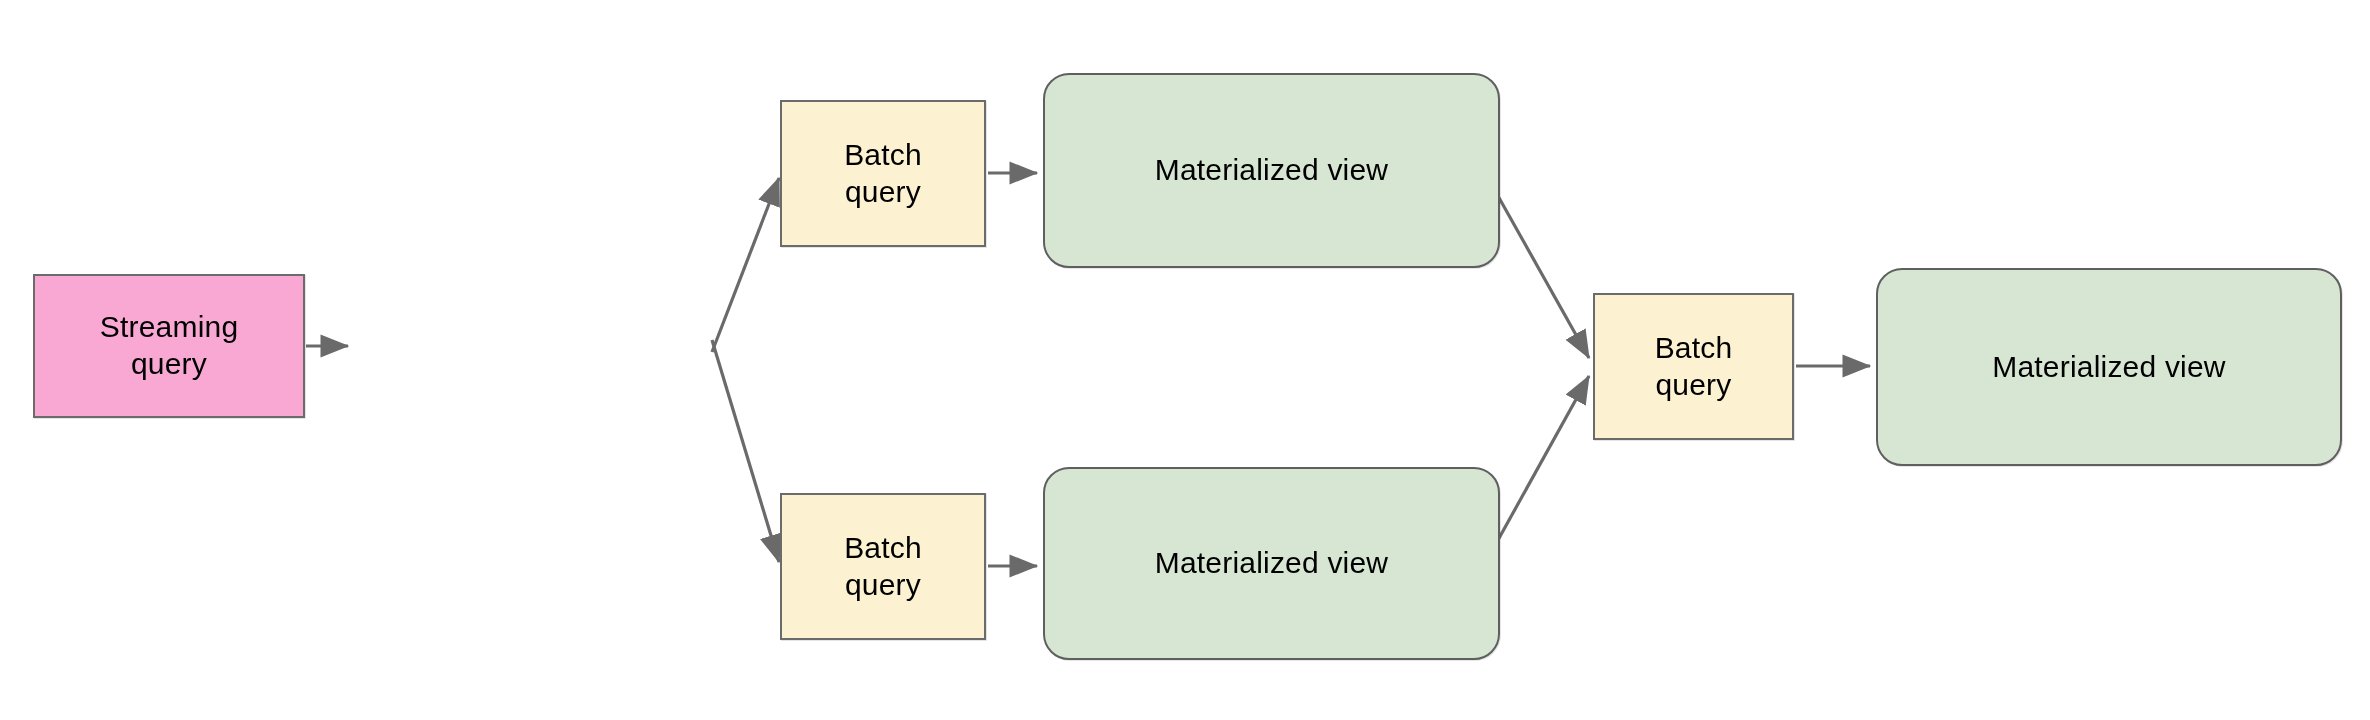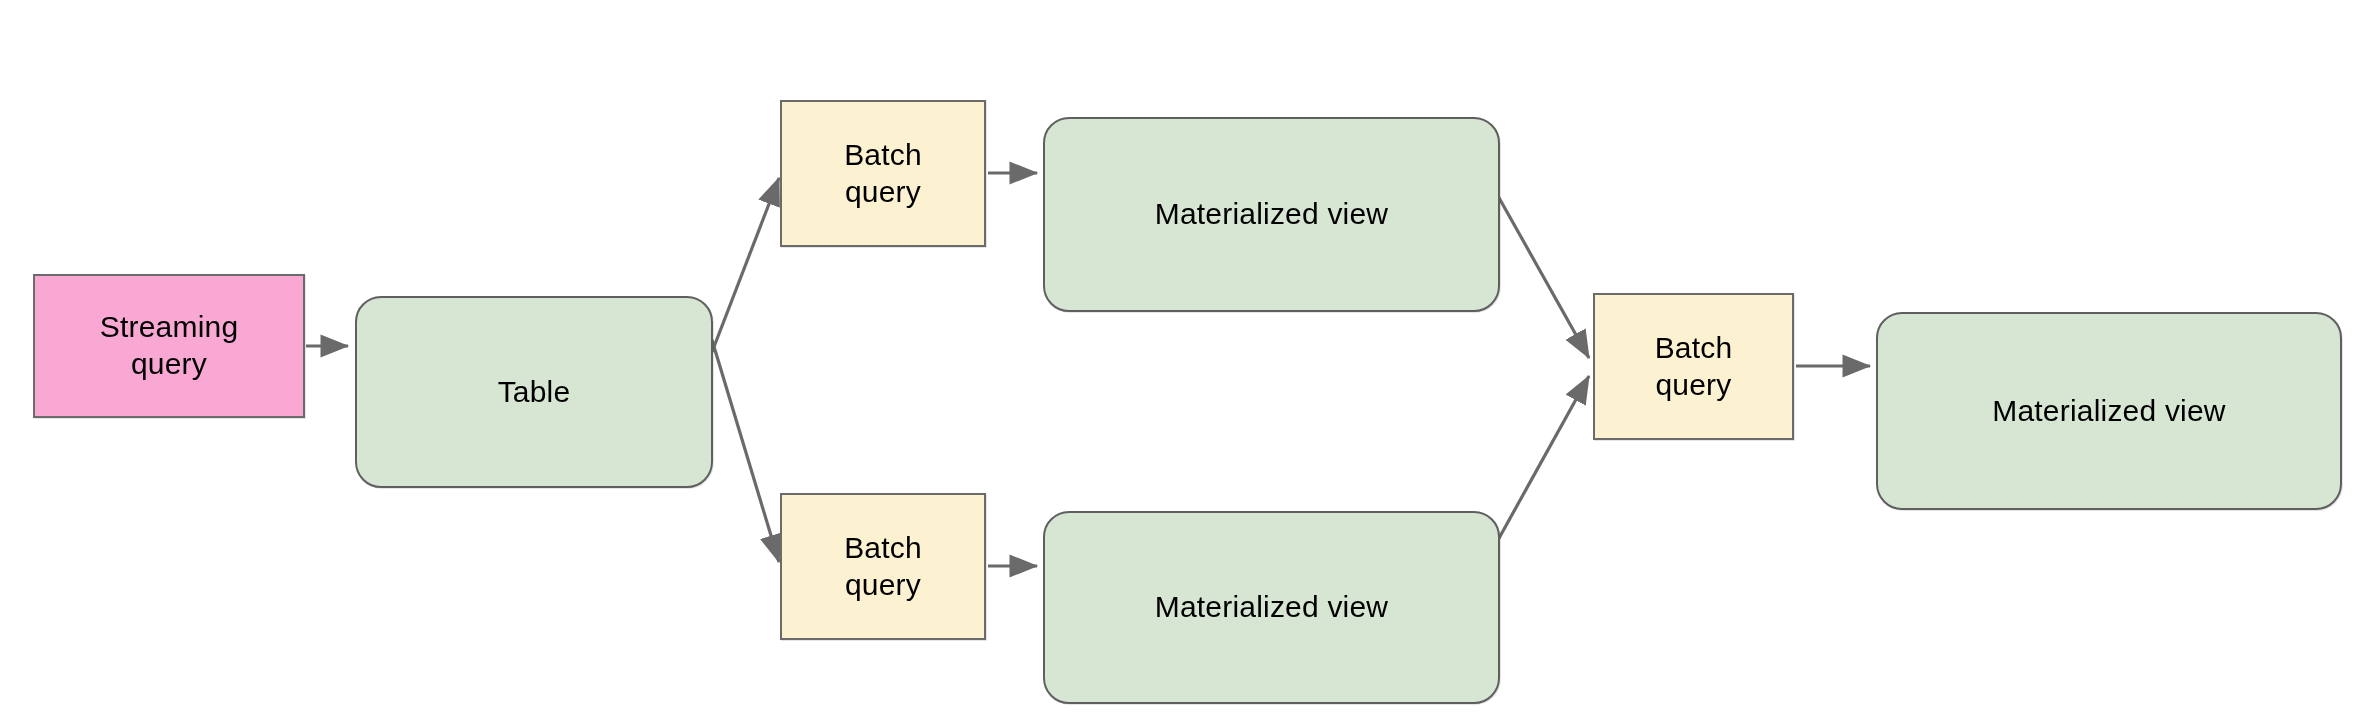--- a/index.html
+++ b/index.html
@@ -48,21 +48,20 @@
     background: #fcf2d2;
     border-color: #6b6b6b;
     border-radius: 0;
     box-shadow: 1px 1px 0 rgba(0,0,0,0.10);
   }
   .node.store {
     background: #d7e6d2;
     border-color: #5f5f5f;
     border-radius: 26px;
     box-shadow: 1px 1px 0 rgba(0,0,0,0.10);
-    margin-top: 44px;
   }
 </style>
 </head>
 <body>
 
 <div id="canvas" style="background: rgb(255, 255, 255);">
 
   <svg id="edges" viewBox="0 0 2370 720" xmlns="http://www.w3.org/2000/svg">
     <defs>
       <marker id="arrowhead" markerWidth="10" markerHeight="10" refX="8.6" refY="4" orient="auto" markerUnits="strokeWidth">
@@ -101,23 +100,20 @@
     <g>
       <line x1="1796" y1="366" x2="1870" y2="366" stroke="#6a6a6a" stroke-width="3.2" marker-end="url(#arrowhead)"></line>
     </g>
   </svg>
 
   <div class="node process" id="n-streaming-query" style="left: 33px; top: 274px; width: 272px; height: 144px; background: #f9a8d4; border-color: rgb(107, 107, 107); color: rgb(0, 0, 0);">
     <span class="label">Streaming
 query</span>
   </div>
 
-  <div class="node store" id="n-table" style="left: 355px; top: 252px; width: 358px; height: 192px; background: rgb(215, 230, 210); border-color: rgb(95, 95, 95); color: rgb(0, 0, 0);">
-    <span class="label">Table</span>
-  </div>
 
   <div class="node process" id="n-batch-query-top" style="left: 780px; top: 100px; width: 206px; height: 147px; background: rgb(252, 242, 210); border-color: rgb(107, 107, 107); color: rgb(0, 0, 0);">
     <span class="label">Batch
 query</span>
   </div>
 
   <div class="node store" id="n-materialized-view-top" style="left: 1043px; top: 73px; width: 457px; height: 195px; background: rgb(215, 230, 210); border-color: rgb(95, 95, 95); color: rgb(0, 0, 0);">
     <span class="label">Materialized view</span>
   </div>
 

